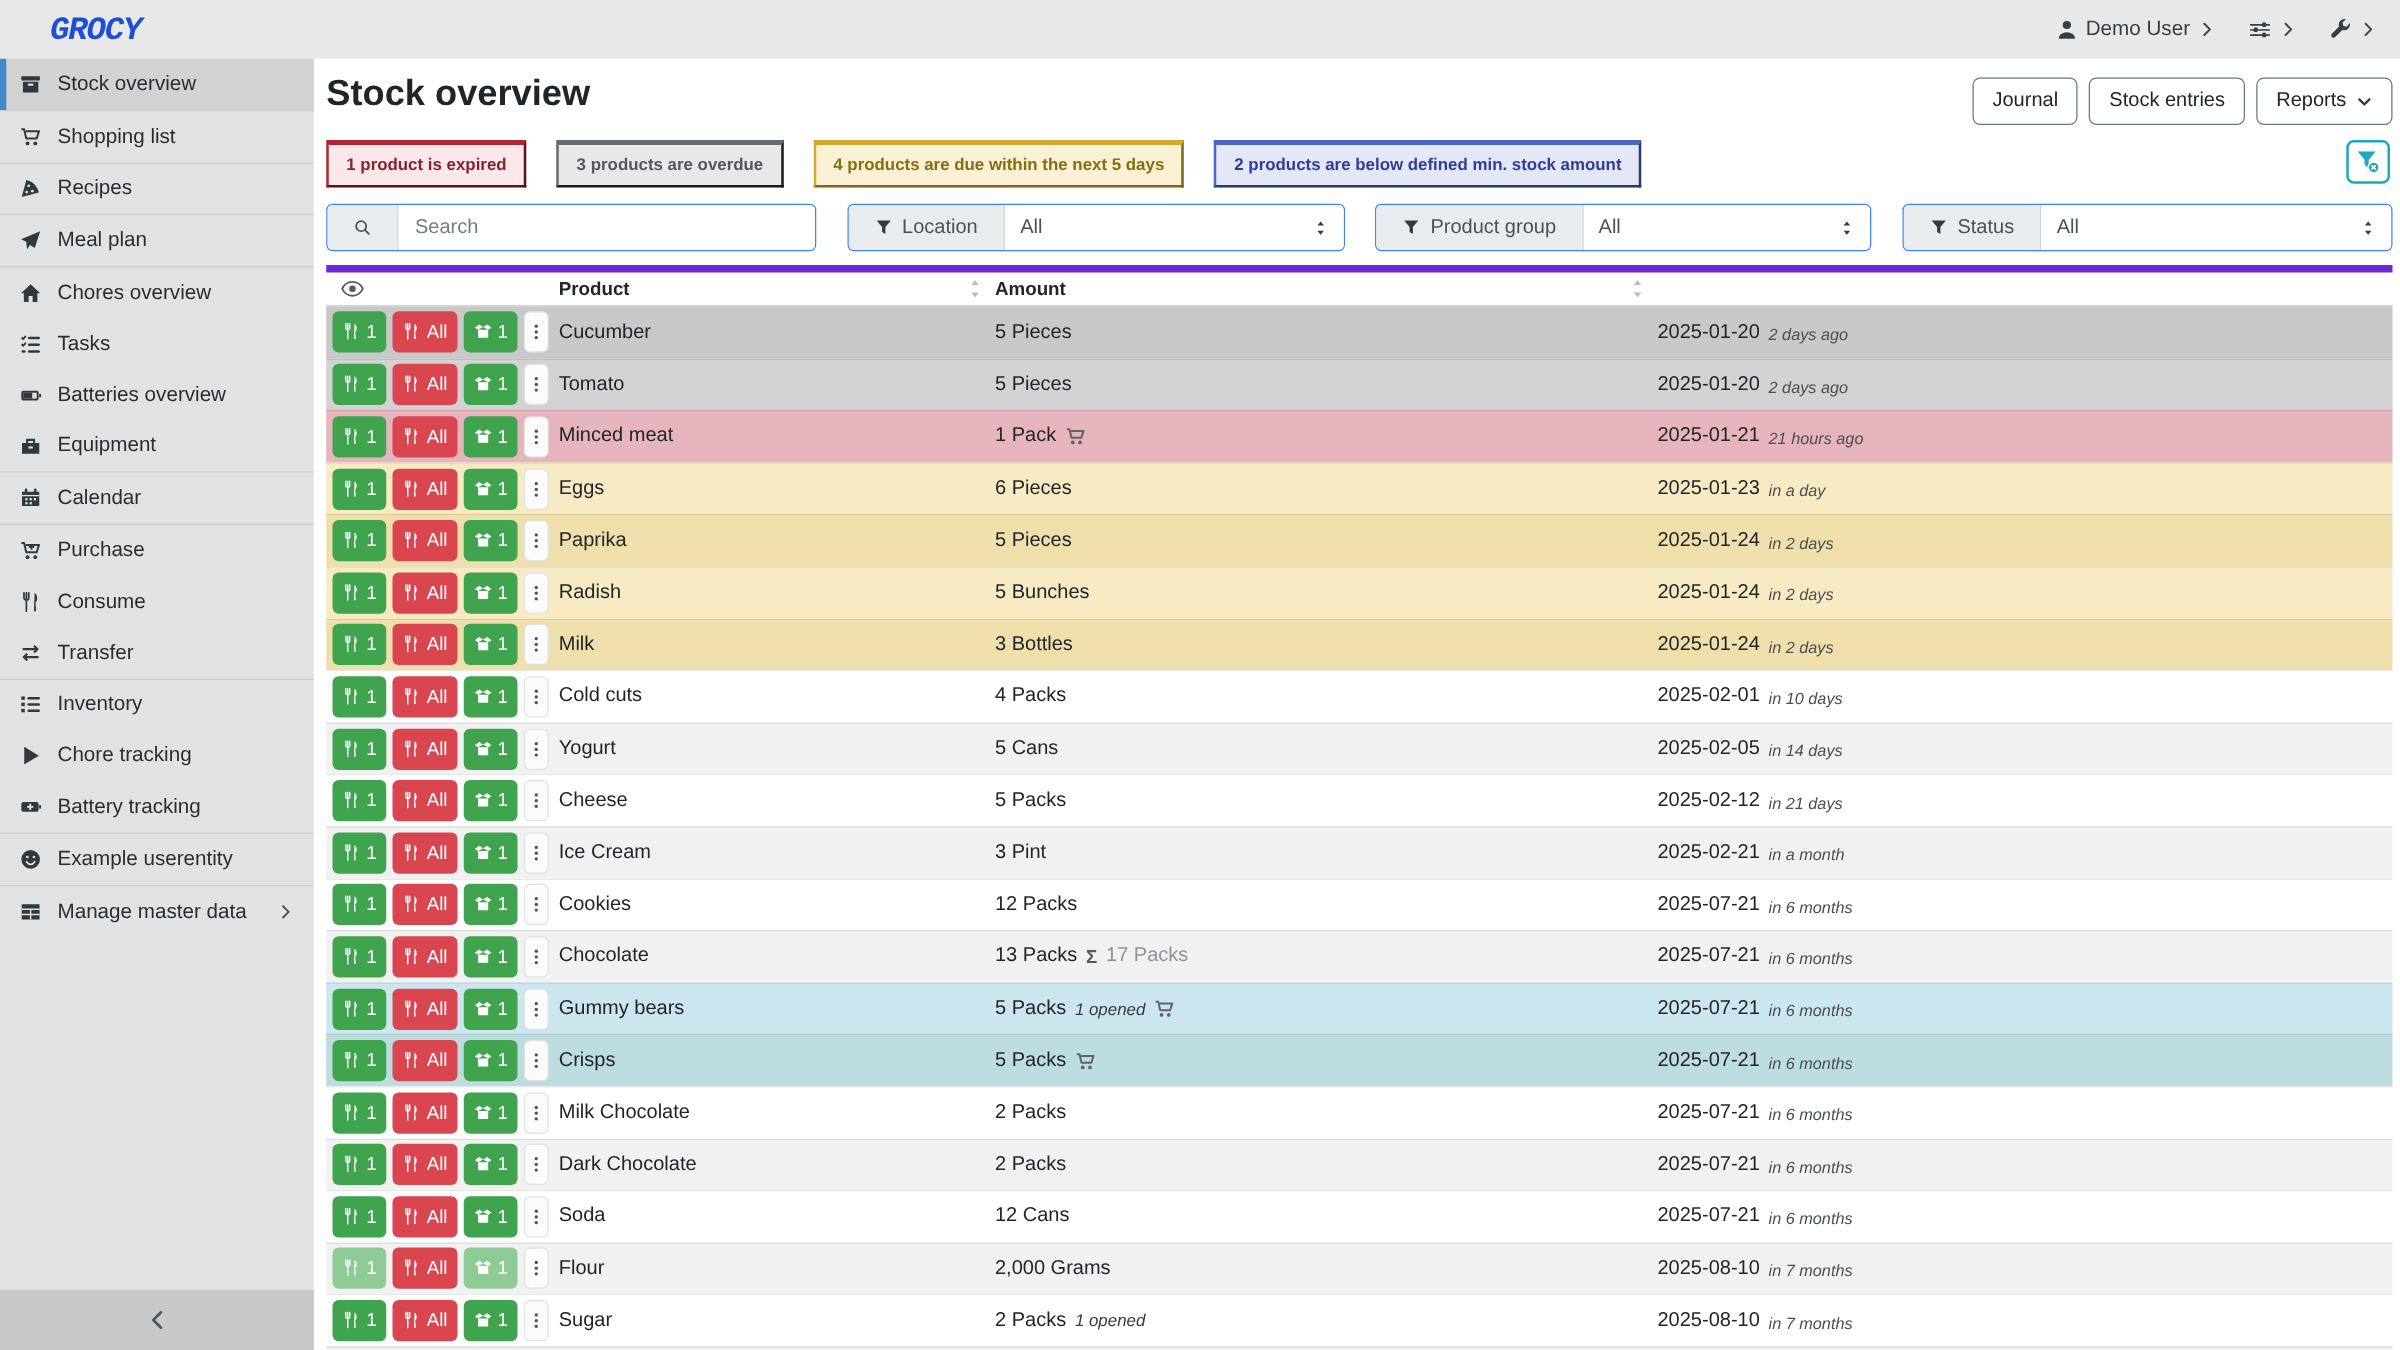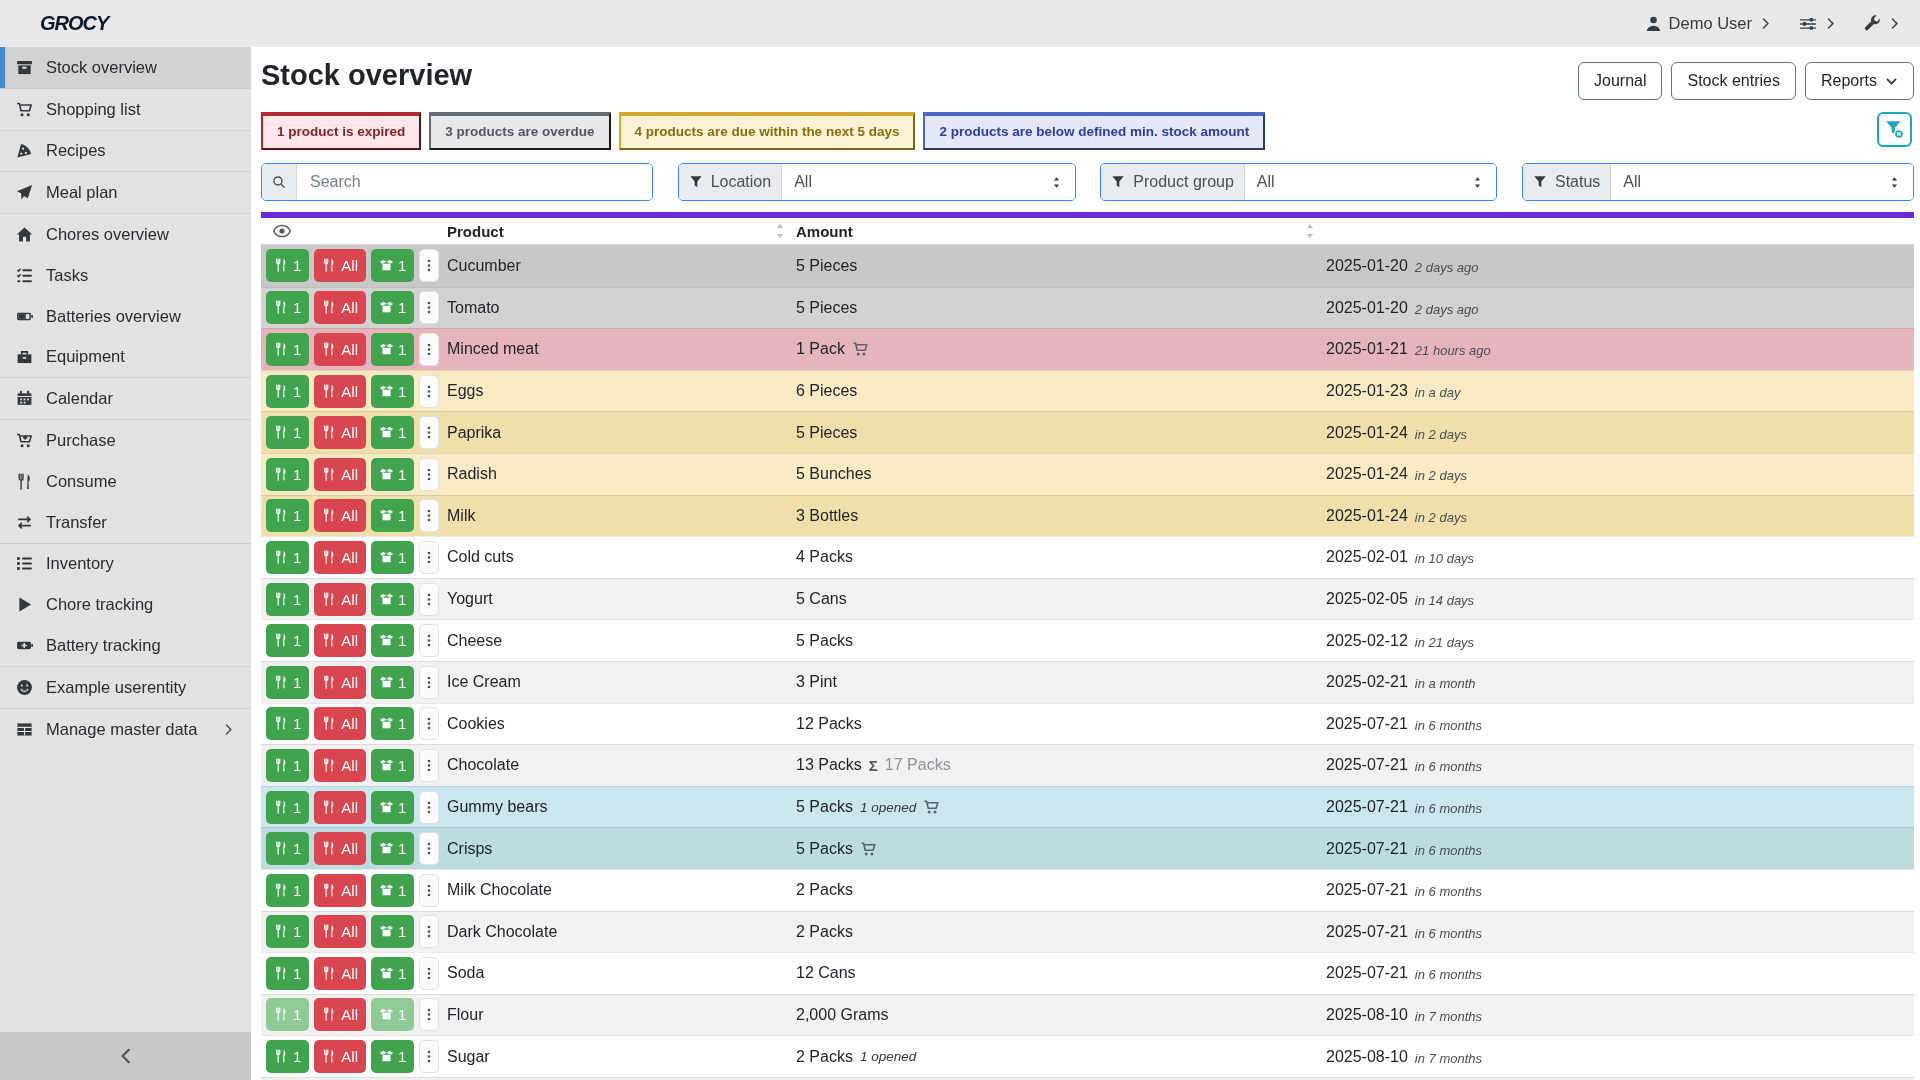--- a/index.html
+++ b/index.html
@@ -2,22 +2,22 @@
 <html><head>
 <meta charset="utf-8">
 <style>
   * { margin:0; padding:0; box-sizing:border-box; }
   html,body { width:1920px; height:1080px; overflow:hidden; background:#fff;
               font-family:"Liberation Sans", sans-serif; color:#212529; }
 
   
   .navbar { height:47px; background:#e8e8e8; display:flex; align-items:center;
             justify-content:space-between; padding:0 18px 0 40px; }
-  .logo { font-size:20px; font-weight:900; font-style:italic; color:#0f172a;
-          letter-spacing:-1px; }
+  .logo { font-size:26px; font-weight:900; font-style:italic; color:#1d4ed8;
+          letter-spacing:-1px;font-family:Liberation Mono, monospace; }
   .nav-right { display:flex; align-items:center; gap:26px; color:#383d41; font-size:16.5px; }
   .nav-item { display:flex; align-items:center; gap:7px; cursor:pointer; }
   .nav-chev { width:14px; height:14px; color:#44484c; }
   svg.ic { display:block; }
 
   
   .shell { display:flex; height:1033px; }
   .sidebar { width:251px; background:#e2e2e2; position:relative; flex:none; }
   .side-item { height:40.8px; display:flex; align-items:center; gap:12px;
                padding-left:14px; font-size:16.5px; color:#292d31; cursor:pointer; }
@@ -35,36 +35,36 @@
   .titles { display:flex; align-items:baseline; gap:11px; }
   .page-title { font-size:29px; font-weight:bold; color:#212529; }
   .page-subtitle { font-size:28px; font-weight:300; color:#72777b; }
   .head-btns { display:flex; gap:9px; padding-top:3px; }
   .btn-outline { height:38px; padding:0 15px; background:#fff; border:1px solid #6c757d;
                  border-radius:6px; font-size:16px; color:#212529; display:flex;
                  align-items:center; gap:8px; cursor:pointer; font-family:inherit; }
   .btn-outline .cd { width:13px; height:13px; color:#343a40; }
 
   
-  .alerts-row { display:flex; gap:8px; margin-bottom:13px; position:relative; }
+  .alerts-row { display:flex; gap:24px; margin-bottom:13px; position:relative; }
   .alert { font-size:13.5px; font-weight:bold; padding:8px 14px 9px; border-top:4px solid; cursor:pointer; }
   .alert.expired   { background:#fce8ea; border-color:#b02731; color:#87232b; }
   .alert.overdue   { background:#e7e8ea; border-color:#686b70; color:#54575b; }
   .alert.due-soon  { background:#fbf2d5; border-color:#d3aa2e; color:#84700f; }
   .alert.below-min { background:#e3e7f6; border-color:#4a66c2; color:#2d3f9e; }
   .clear-filter-btn { position:absolute; right:2px; top:0; width:35px; height:35px;
                       border:2px solid #1ba8c0; border-radius:6px; background:#fff;
                       color:#1ba8c0; display:flex; align-items:center; justify-content:center;
                       cursor:pointer; }
 
   
   .filters { display:flex; justify-content:space-between; margin-bottom:11px; }
   .igroup { display:flex; height:38px; border:1px solid #3b82f6; border-radius:5px; overflow:hidden; background:#fff; }
   .igroup .addon { background:#e9ecef; border-right:1px solid #ced4da; display:flex;
-                   align-items:center; gap:8px; padding:0 10px; color:#495057; font-size:16px; flex:none; }
+                   align-items:center; gap:8px; padding:0 21px; color:#495057; font-size:16px; flex:none; }
   .igroup .addon .fi { width:14px; height:14px; color:#343a40; }
   .igroup input { border:0; outline:0; flex:1; font-size:16px; padding:0 13px;
                   font-family:inherit; color:#495057; background:#fff; }
   .igroup input::placeholder { color:#757d84; }
   .fake-select { flex:1; display:flex; align-items:center; justify-content:space-between;
                  padding:0 12px; font-size:16px; color:#495057; cursor:pointer; background:#fff; }
   .fake-select .caret { width:13px; height:15px; color:#343a40; }
   .g-search { width:392px; } .g-loc { width:398px; } .g-group { width:397px; } .g-status { width:392px; }
 
   

